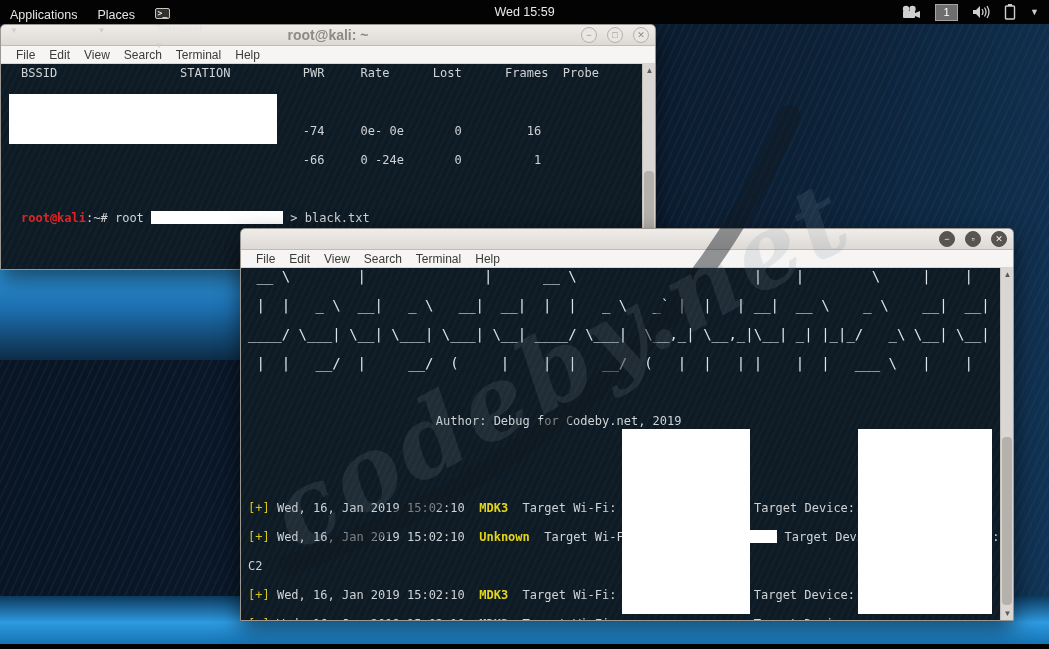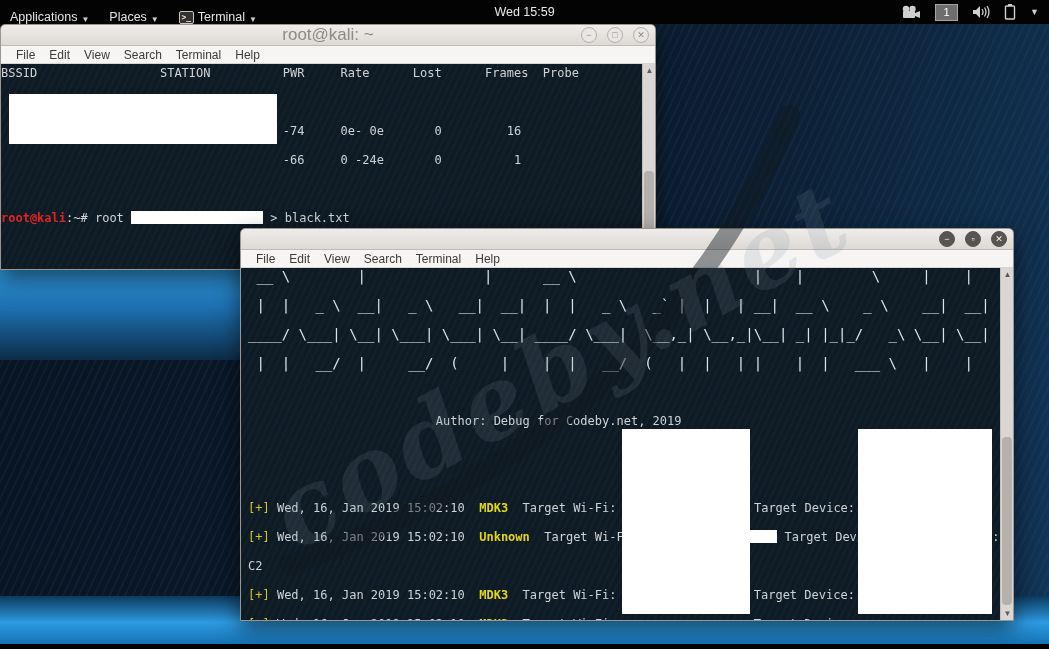--- a/index.html
+++ b/index.html
@@ -14,54 +14,54 @@
   }
   .wp-left-glow { position:absolute; left:0; top:268px; width:240px; height:92px;
     background:linear-gradient(180deg,#2f97da 0%, #1c6eae 45%, #0d2c47 100%); z-index:1; }
   .wp-bottom-band { position:absolute; left:0; top:596px; width:1049px; height:48px;
     background:linear-gradient(180deg,#0c3a5e 0%, #2e9ae0 55%, #1573b4 100%); z-index:1; }
   .wp-bottom-strip { position:absolute; left:0; top:644px; width:1049px; height:5px; background:#020202; z-index:2; }
 
   
   .panel { position:absolute; left:0; top:0; width:1049px; height:24px; background:#030303;
     color:#e4e4e2; font-size:12.5px; display:flex; align-items:center; z-index:60; }
-  .panel .menu { display:flex; align-items:flex-end; gap:4px; padding:0 10px; height:24px; cursor:default; }
+  .panel .menu { display:flex; align-items:flex-start; gap:4px; padding:8px 10px; height:24px; cursor:default;flex-direction:column; }
   .panel .caret { font-size:8px; color:#cfcfcc; }
   .panel .spacer { flex:1; }
   .clock { position:absolute; left:50%; transform:translateX(-50%); font-size:12.5px; color:#e8e8e6; }
   .term-glyph { width:15px; height:13px; background:#35322e; border:1px solid #c8c6c2; border-radius:2px;
     color:#e8e8e6; font:bold 8px "DejaVu Sans Mono",monospace; display:flex; align-items:center; justify-content:center; }
   .tray { display:flex; align-items:center; gap:14px; padding-right:10px; }
   .ws-box { width:23px; height:17px; background:#6e6e6e; border:1px solid #a5a5a5;
     color:#fff; font-size:11px; display:flex; align-items:center; justify-content:center; }
   .icon-svg { display:block; }
 
   
   .window { position:absolute; border:1px solid #9a9691; border-radius:5px 5px 0 0;
     box-shadow:0 8px 22px rgba(0,0,0,0.55); background:#0e1a24; }
   .w1 { left:0; top:24px; width:656px; height:246px; z-index:10; }
   .w2 { left:240px; top:228px; width:774px; height:393px; z-index:20; }
   .titlebar { height:21px; background:linear-gradient(#efece9,#dddad6); border-bottom:1px solid #bfbbb6;
     border-radius:4px 4px 0 0; display:flex; align-items:center; position:relative; }
-  .titlebar .title { position:absolute; left:0; right:0; text-align:center; font-size:17px; font-weight:normal; }
+  .titlebar .title { position:absolute; left:0; right:0; text-align:center; font-size:14px; font-weight:bold; }
   .w1 .titlebar .title { color:#8d8a86; }
   .w2 .titlebar .title { color:#3a3733; }
   .tb-buttons { position:absolute; right:6px; top:2px; display:flex; gap:10px; }
   .tb-btn { width:16px; height:16px; border-radius:50%; font-size:9px; line-height:14px; text-align:center; }
   .w1 .tb-btn { border:1px solid #b5b1ac; color:#8d8a86; background:#e9e6e3; }
   .w2 .tb-btn { background:#585450; color:#f2f1ef; border:1px solid #585450; }
   .menubar { height:18px; background:#f6f5f3; border-bottom:1px solid #d9d6d2; display:flex; align-items:center;
     font-size:12px; color:#3b3b39; padding-left:8px; gap:0; }
   .menubar span { padding:0 7px; }
   .content { position:relative; overflow:hidden; background:
       repeating-linear-gradient(115deg, rgba(70,120,160,0.06) 0 2px, rgba(0,0,0,0) 2px 6px), #0e1a24; }
   .w1 .content { height:205px; }
   .w2 .content { height:352px; }
 
-  pre.term { font:12px/14.5px "DejaVu Sans Mono",monospace; color:#cfd3d5; white-space:pre; padding:2px 0 0 0; }
+  pre.term { font:12px/14.5px "DejaVu Sans Mono",monospace; color:#cfd3d5; white-space:pre; padding:2px 0 0 20px; }
   .w2 pre.term { padding:1px 0 0 7px; }
   .line { height:14.5px; white-space:pre; }
   .art { font-size:14px; color:#dde4e8; letter-spacing:0; }
   .red { color:#e02424; font-weight:bold; }
   .yel { color:#d8c81e; }
   .yelb { color:#e3d41c; font-weight:bold; }
   .gray { color:#cfd3d5; }
   .wbox { display:inline-block; background:#ffffff; height:13px; vertical-align:-2px; }
 
   .overlay-box { position:absolute; background:#ffffff; z-index:5; }

